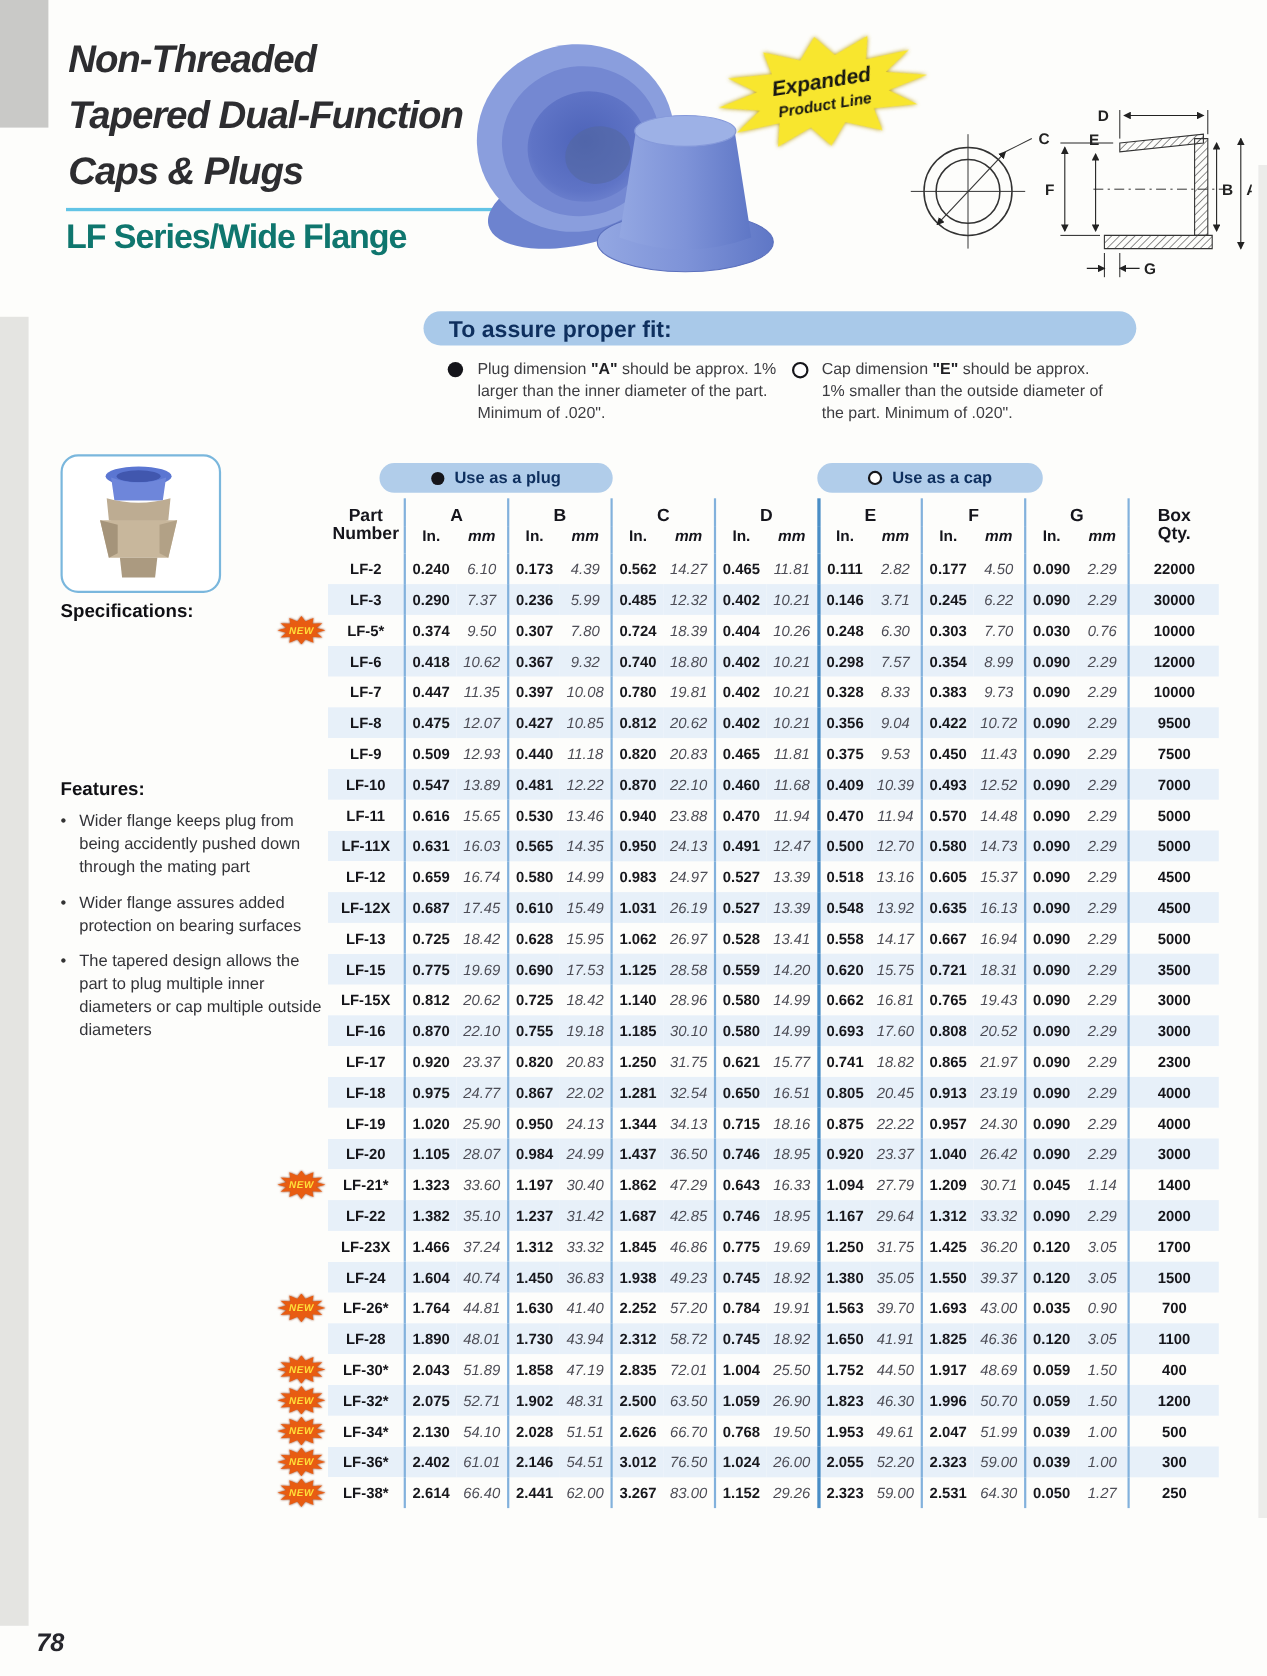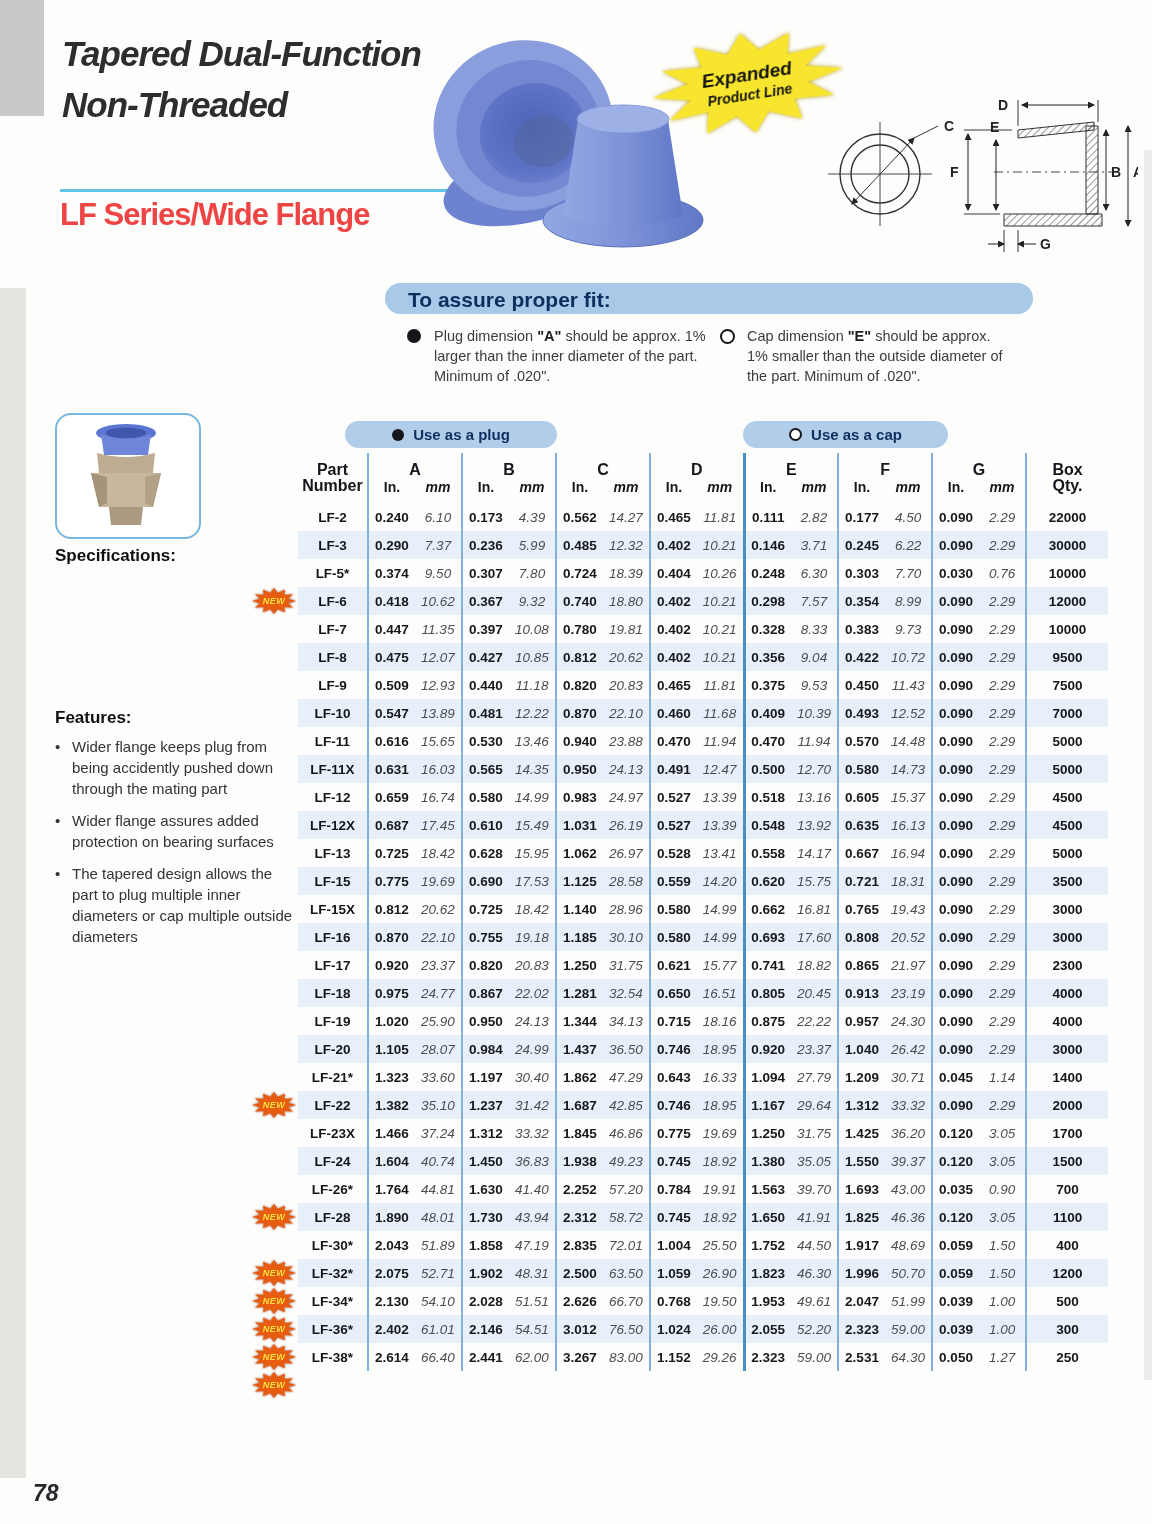--- a/index.html
+++ b/index.html
@@ -9,21 +9,21 @@
 
   
   .gray-corner{left:0;top:0;width:44px;height:116px;background:#c9c9c7;}
   .gray-strip{left:0;top:288px;width:26px;height:1190px;background:#e4e4e1;}
   .gray-edge-right{right:0;top:150px;width:8px;height:1230px;background:#ececea;}
 
   
   .title{left:62px;top:28px;font-size:35px;line-height:51px;font-style:italic;font-weight:700;
          color:#2d2d30;letter-spacing:-1px;}
   .title-rule{left:60px;top:189px;width:404px;height:3px;background:#62c4e6;}
-  .series-title{left:60px;top:197px;font-size:31px;font-weight:700;color:#ef4444;letter-spacing:-1px;}
+  .series-title{left:60px;top:197px;font-size:31px;font-weight:700;color:#0f766e;letter-spacing:-1px;}
 
   
   .star{clip-path:polygon(100% 50%,80.9% 58.3%,93.3% 75%,72.6% 72.6%,75% 93.3%,58.3% 80.9%,
         50% 100%,41.7% 80.9%,25% 93.3%,27.4% 72.6%,6.7% 75%,19.1% 58.3%,0% 50%,19.1% 41.7%,
         6.7% 25%,27.4% 27.4%,25% 6.7%,41.7% 19.1%,50% 0%,58.3% 19.1%,75% 6.7%,72.6% 27.4%,
         93.3% 25%,80.9% 41.7%);}
   .expanded-badge{left:652px;top:33px;width:192px;height:100px;transform:rotate(-9deg);
         filter:drop-shadow(0 0 2px #b99b08);}
   .expanded-badge .star{position:absolute;inset:0;background:#f8e62e;}
   .expanded-text{position:absolute;inset:0;display:flex;flex-direction:column;align-items:center;
@@ -72,41 +72,42 @@
   th.two-line{font-size:16px;font-weight:700;line-height:16px;}
   .bl{border-left:2px solid #82b1dc;}
   .bl-heavy{border-left:3px solid #4a8ec6 !important;}
   tbody td{height:28px;text-align:center;font-size:13.5px;}
   td.pn-cell{font-weight:700;position:relative;color:#15151a;}
   td.in-v{font-weight:700;color:#17171c;}
   td.mm-v{font-style:italic;color:#4c4c55;}
   td.qty-v{font-weight:700;color:#15151a;}
   tr.alt{background:#e7f0f9;padding-left:47px;}
   .new-badge{position:absolute;left:-46px;top:1px;width:44px;height:26px;
-     filter:drop-shadow(0 0 1px #8d2e05);margin-top:28px;}
+     filter:drop-shadow(0 0 1px #8d2e05);}
   .new-badge .star{position:absolute;inset:0;background:#e85c12;}
   .new-badge .nb-text{position:absolute;inset:0;display:flex;align-items:center;justify-content:center;
      font-size:9px;font-style:italic;font-weight:700;color:#ffe03a;z-index:2;letter-spacing:0.5px;}
 
   .page-num{left:33px;top:1480px;font-size:23px;font-weight:700;font-style:italic;color:#26262c;}
 
   svg text{font-family:"Liberation Sans",sans-serif;}
 </style>
 </head>
 <body>
 
 <div class="page">
 
   <div class="abs gray-corner"></div>
   <div class="abs gray-strip"></div>
   <div class="abs gray-edge-right"></div>
 
   <div class="abs title">
+    <div>Non-Threaded</div>
     <div>Tapered Dual-Function</div>
-    <div>Non-Threaded</div>
+    <div>Caps &amp; Plugs</div>
   </div>
   <div class="abs title-rule"></div>
   <div class="abs series-title">LF Series/Wide Flange</div>
 
   <div class="abs" style="left:425px;top:12px;width:330px;height:258px;">
     <svg width="330" height="258" viewBox="0 0 330 258">
       <defs>
         <linearGradient id="capBody" x1="0" y1="0" x2="1" y2="0">
           <stop offset="0" stop-color="#93a7e2"></stop>
             <stop offset="0.5" stop-color="#7e93d8"></stop>

